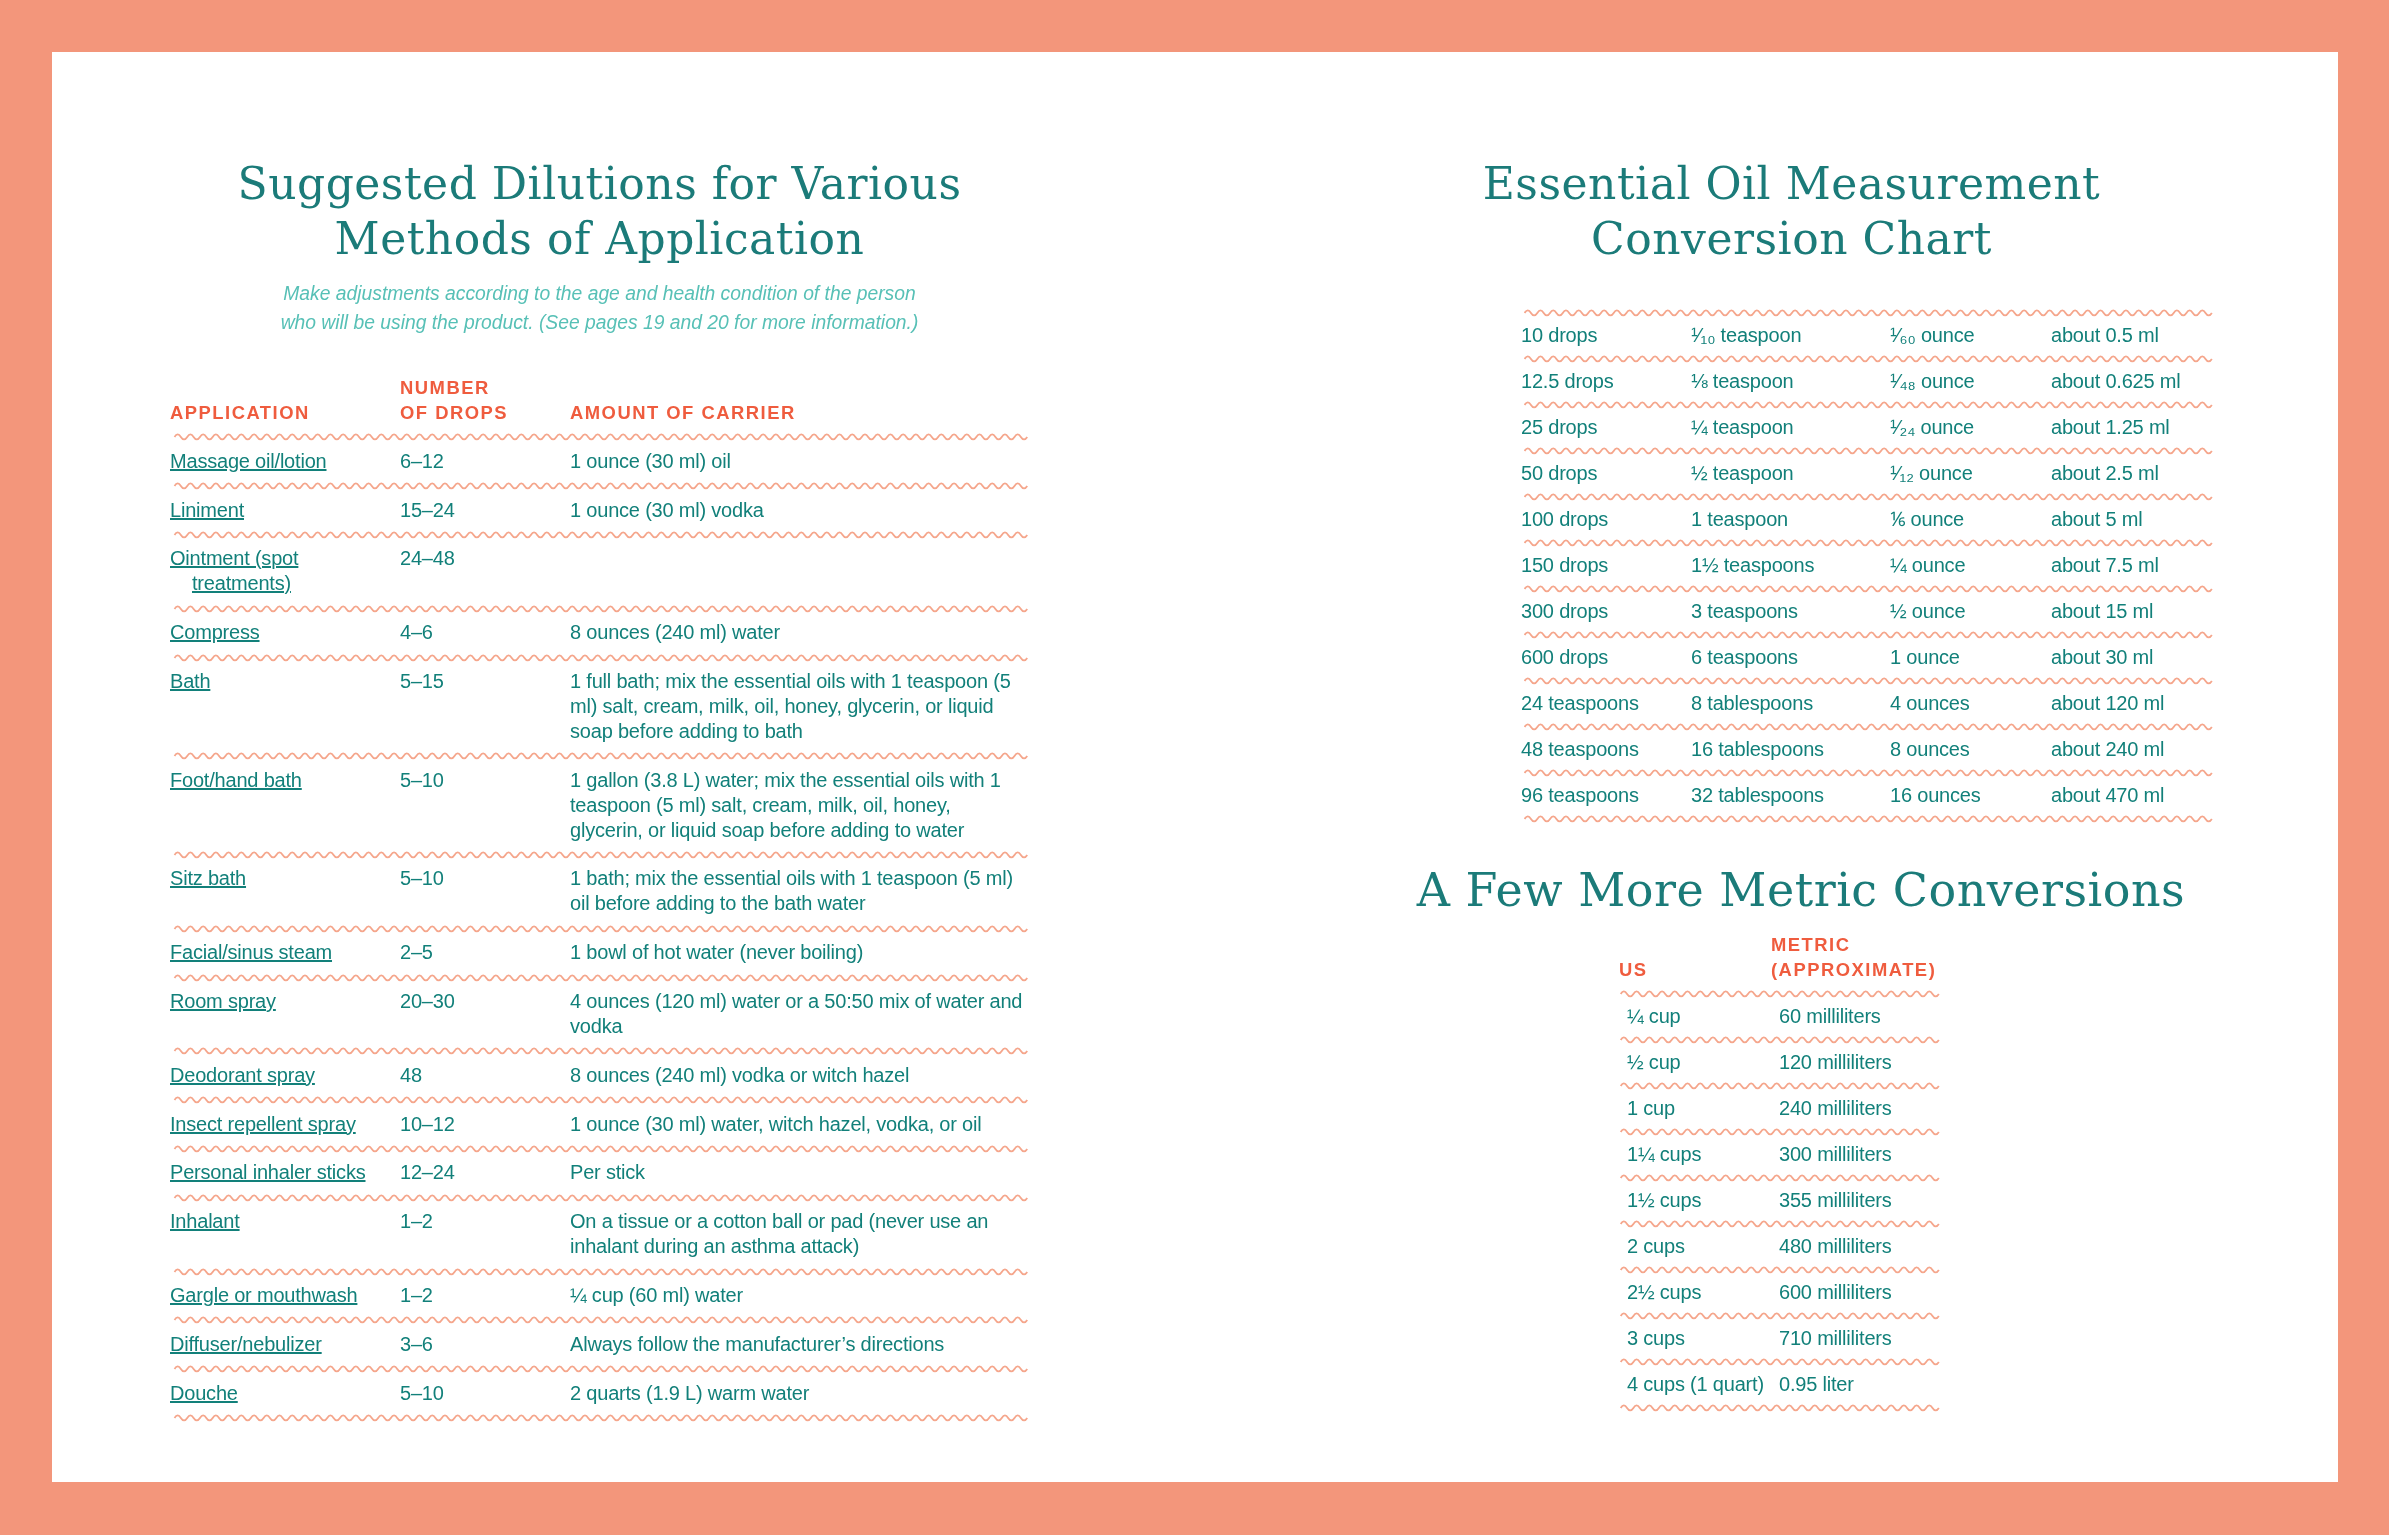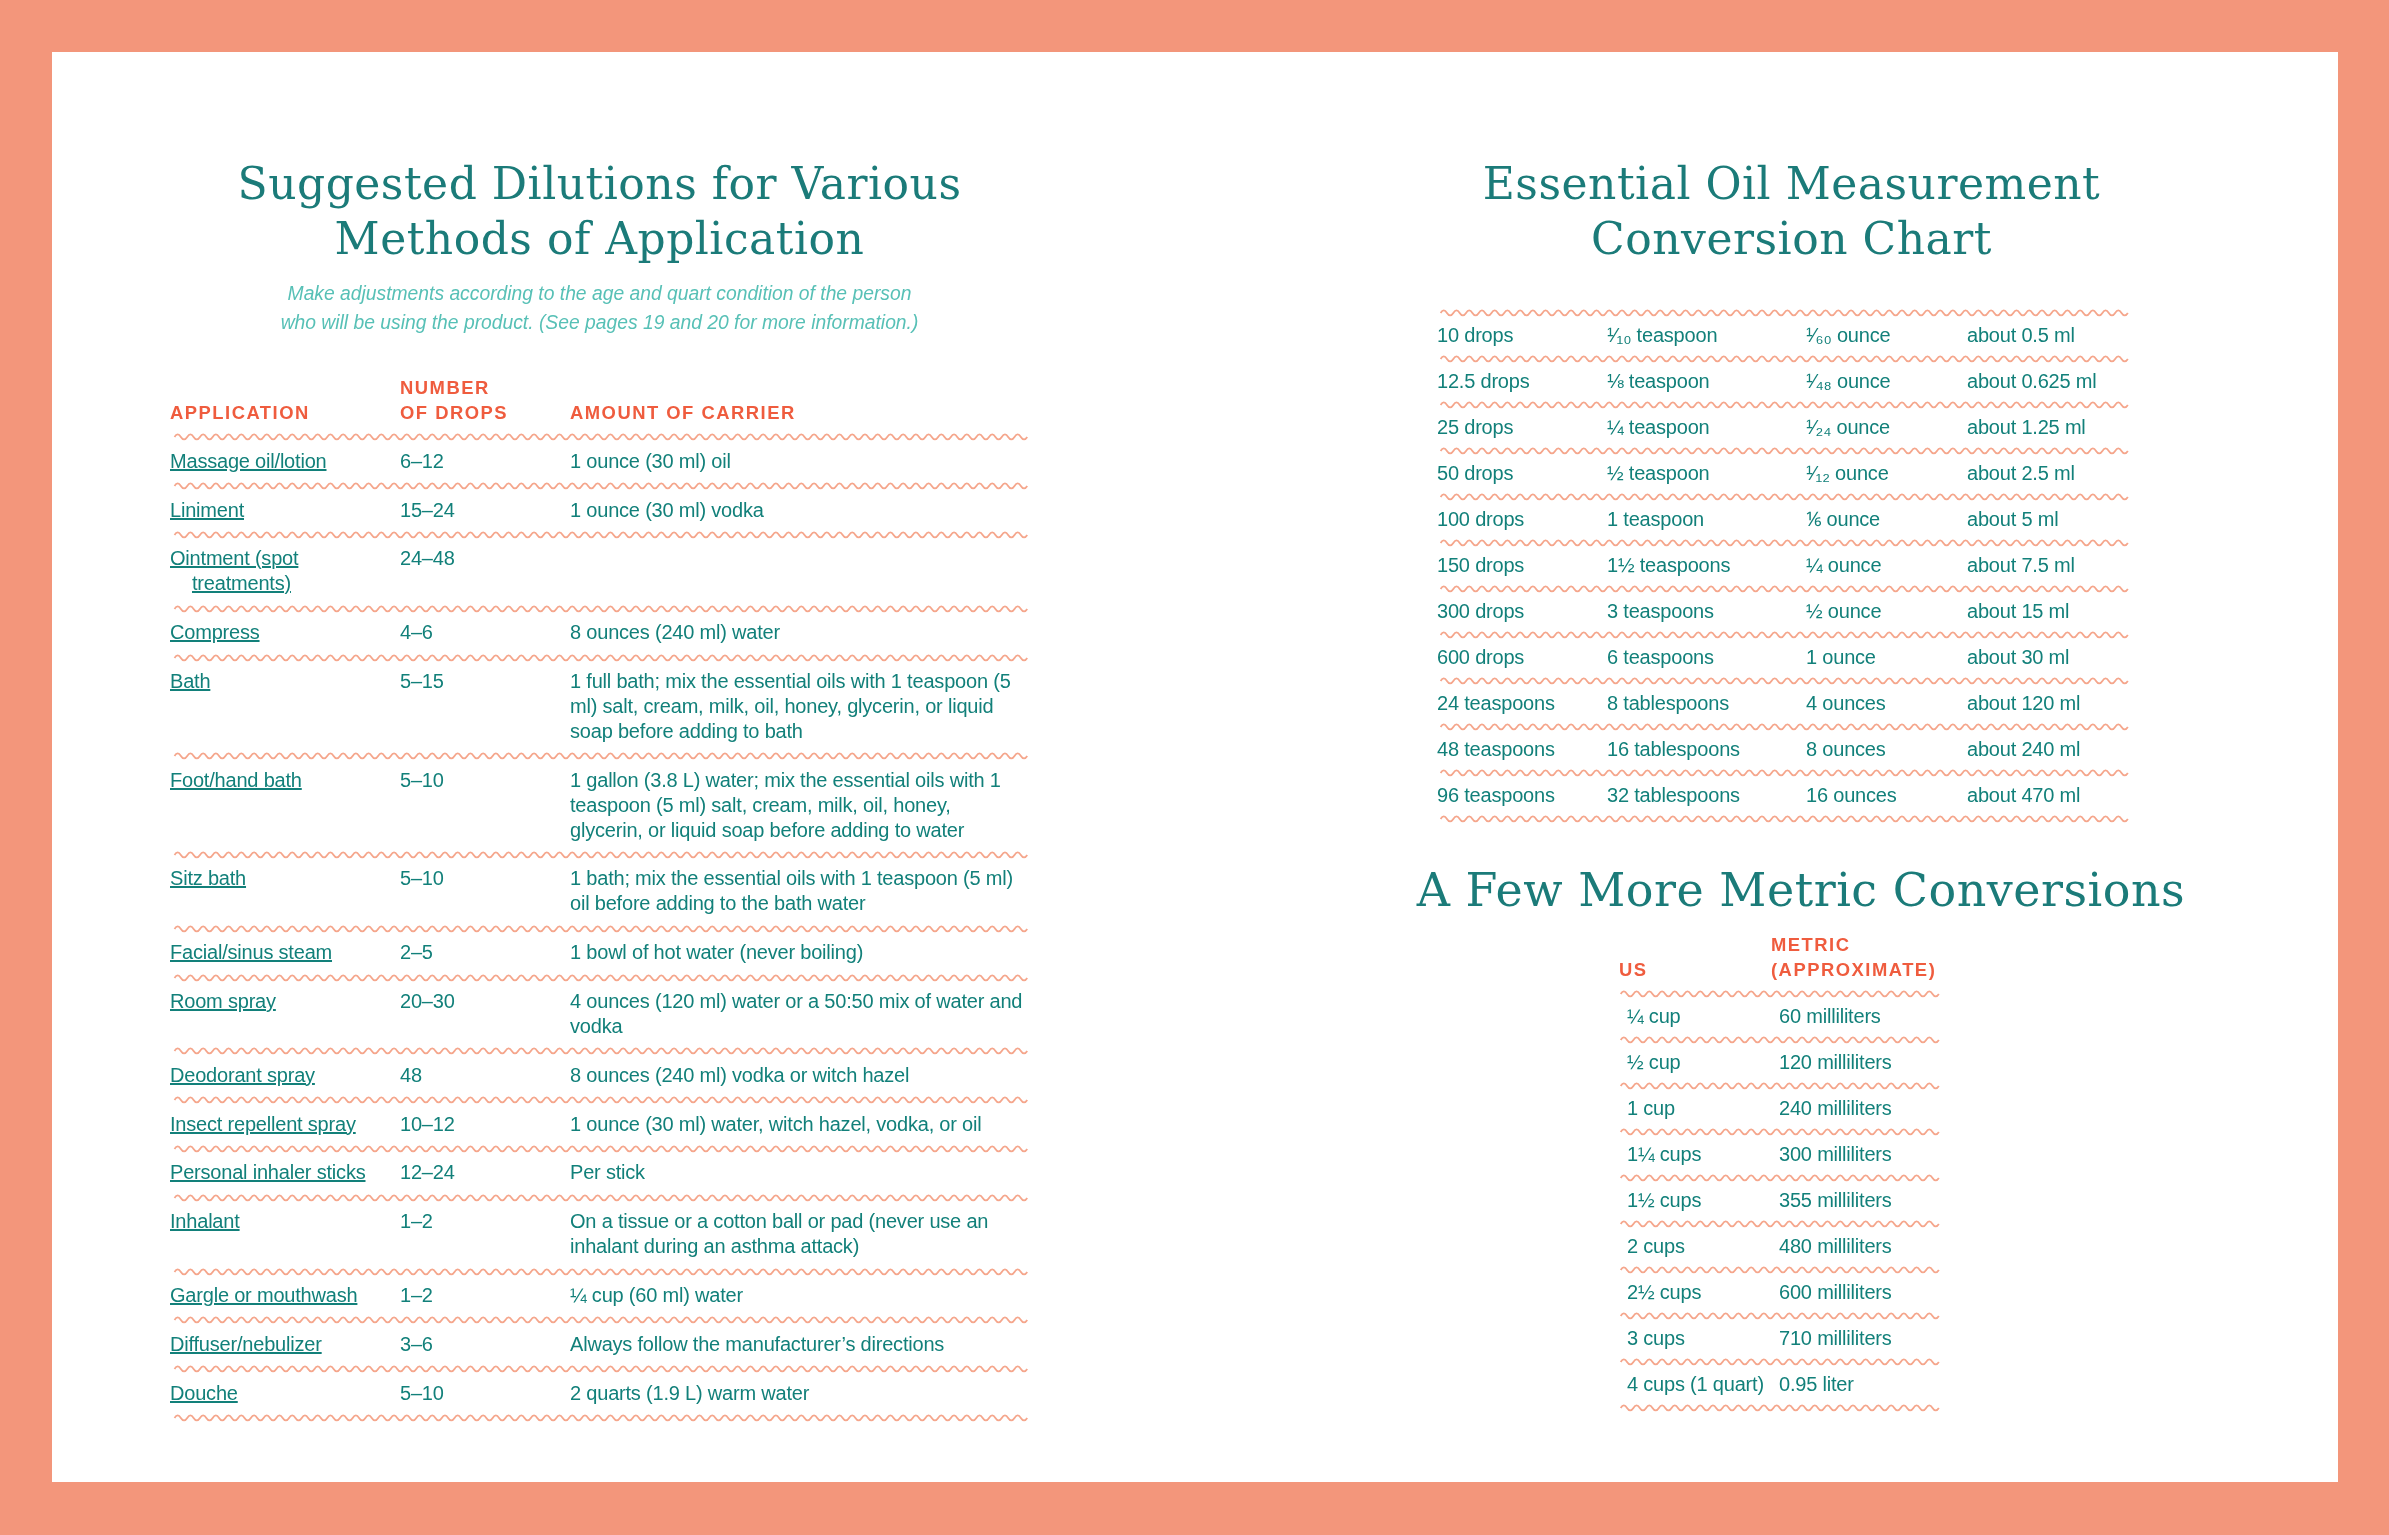--- a/index.html
+++ b/index.html
@@ -36,21 +36,21 @@
     text-align:center;
     font-style:italic;
     color:#57c0b6;
     font-size:19.3px;
     line-height:28.5px;
   }
 
   
   .tbl { position:absolute; }
   #left-table   { left:118px;  top:323px; width:859px; }
-  #conv-table   { left:1385px; top:255px; width:689px; }
+  #conv-table   { left:1469px; top:255px; width:689px; }
   #metric-table { left:1567px; top:880px; width:317px; }
 
   .hdr-row {
     display:grid;
     align-items:end;
     color:#ef5c3e;
     font-size:18.4px;
     font-weight:bold;
     letter-spacing:1.5px;
     line-height:25px;
@@ -84,21 +84,21 @@
 <body>
 
 <div class="page">
 
   <h1 class="big-title" id="left-title">
     <span>Suggested Dilutions for Various</span><br>
     <span>Methods of Application</span>
   </h1>
 
   <p class="subtitle">
-    <span>Make adjustments according to the age and quart condition of the person</span><br>
+    <span>Make adjustments according to the age and health condition of the person</span><br>
     <span>who will be using the product. (See pages 19 and 20 for more information.)</span>
   </p>
 
   <div class="tbl" id="left-table">
     <div class="hdr-row lt-grid">
       <div>APPLICATION</div>
       <div>
         <span>NUMBER</span><br>
         <span>OF DROPS</span>
       </div>

